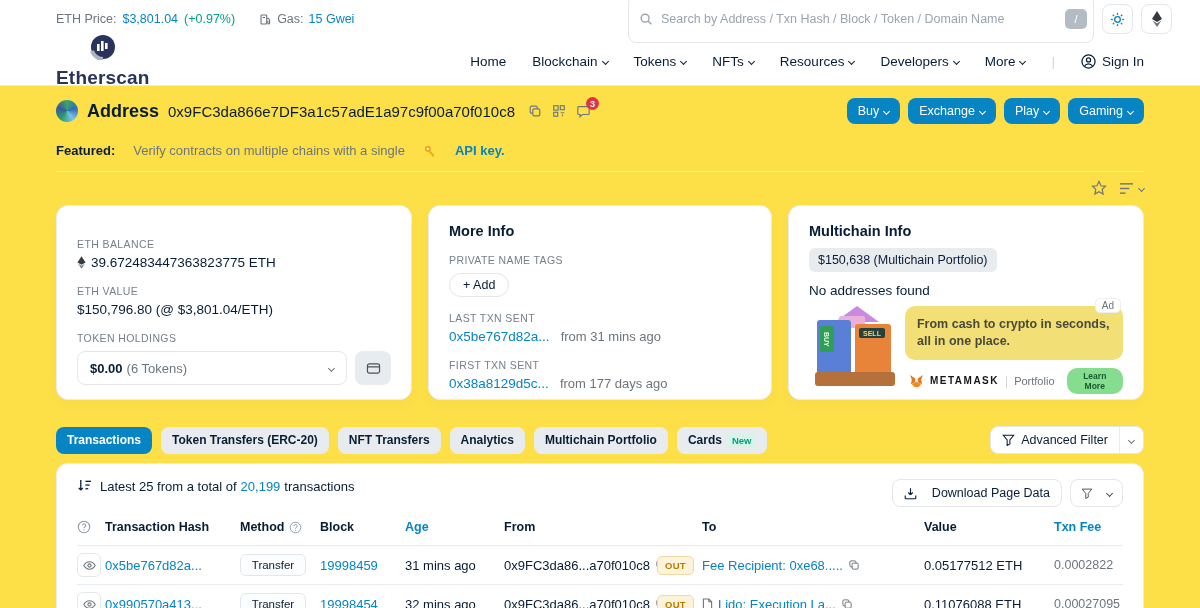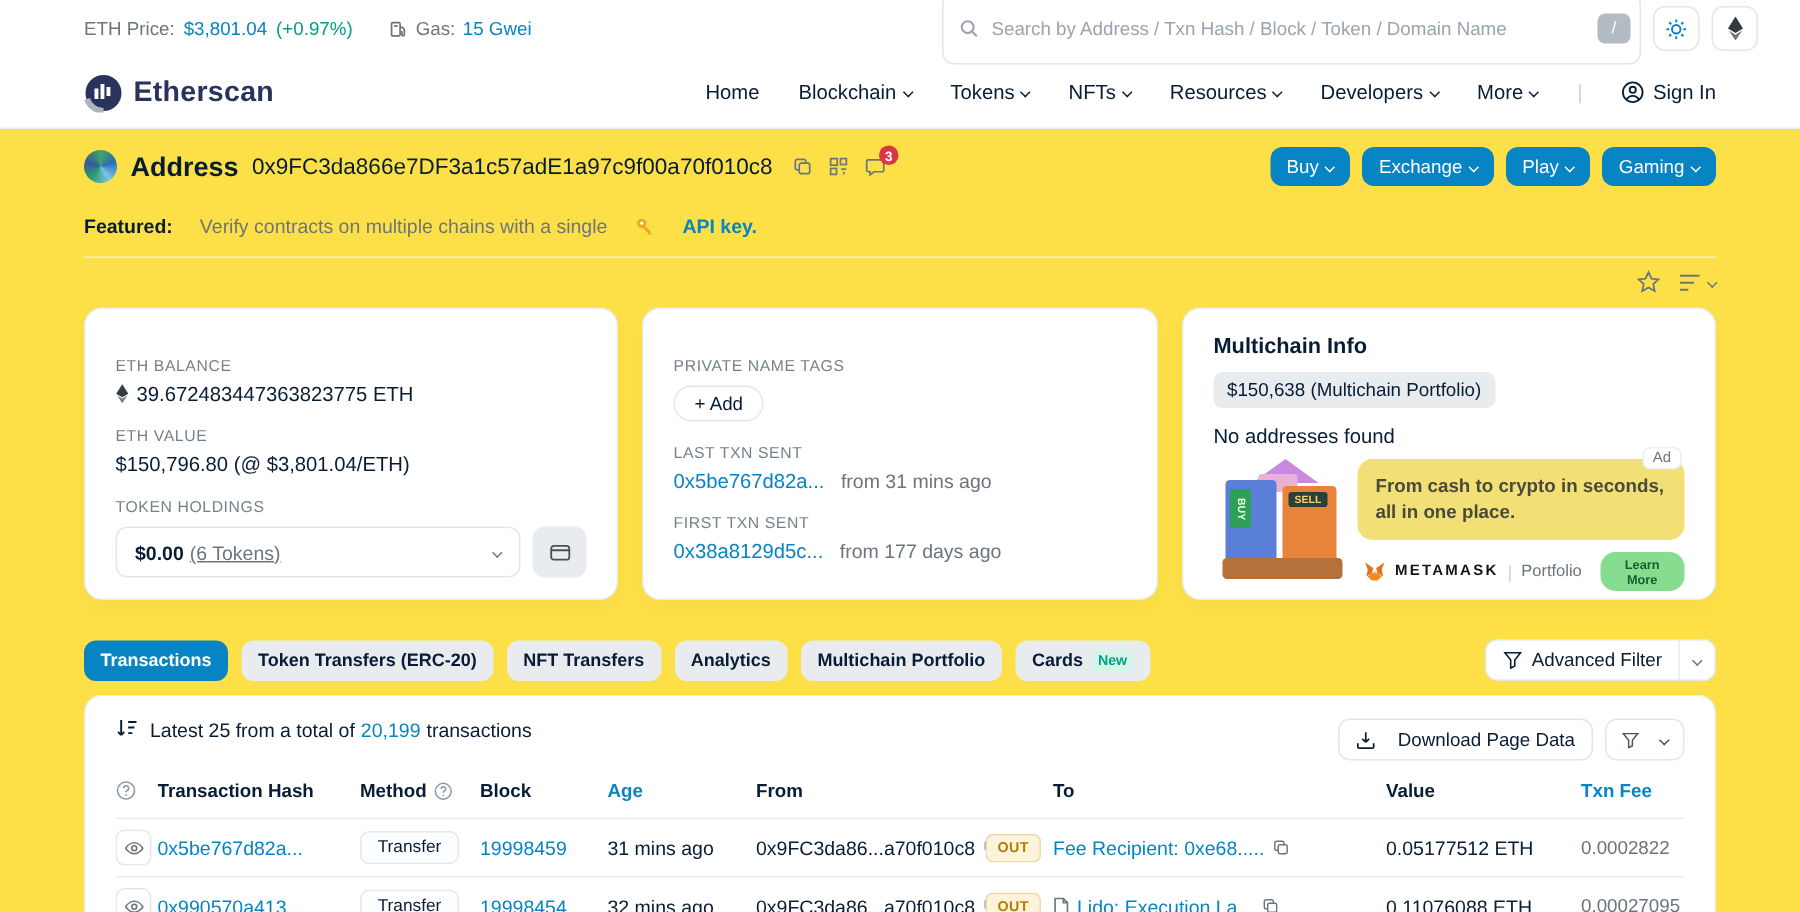--- a/index.html
+++ b/index.html
@@ -23,21 +23,21 @@
   .searchbox input { border:none; outline:none; flex:1; font-size:12.5px; color:#212529;
     font-family:inherit; background:transparent; }
   .searchbox input::placeholder { color:#9aa4af; }
   .slash-badge { background:#b3bcc5; color:#fff; font-size:11px; border-radius:5px;
     width:22px; height:20px; display:flex; align-items:center; justify-content:center; }
   .sq-btn { width:31px; height:30px; border:1px solid #e3e6ea; border-radius:8px; background:#fff;
     display:flex; align-items:center; justify-content:center; cursor:pointer; }
 
   
   .nav { height:48px; display:flex; align-items:center; padding:0 56px; border-bottom:1px solid #e9ecef; }
-  .brand { display:flex; align-items:center; gap:7px; }
+  .brand { display:flex; align-items:center; gap:7px;flex-direction:column; }
   .brand-name { font-size:19px; font-weight:700; color:#29335c; letter-spacing:.2px; }
   .nav-links { margin-left:auto; display:flex; align-items:center; gap:26px; font-size:13.5px; }
   .nav-item { color:#081d35; cursor:pointer; white-space:nowrap; }
   .nav-sep { color:#ced4da; }
   .signin { display:flex; align-items:center; gap:6px; cursor:pointer; }
 
   
   .main { background:#fde047; height:522px; padding:12px 56px 0; }
 
   .addr-row { display:flex; align-items:center; gap:9px; }
@@ -68,21 +68,21 @@
     height:195px; box-shadow:0 6px 14px rgba(0,0,0,.025); overflow:hidden; }
   .card h3 { font-size:14.5px; font-weight:700; }
   .card-1 { flex:1.04; }
   .card-2 { flex:1; }
   .card-3 { flex:1.04; position:relative; }
   .cap-label { font-size:10.5px; color:#75808a; letter-spacing:.4px; margin-top:15px; }
   .val { font-size:13.5px; margin-top:5px; display:flex; align-items:center; gap:5px; }
   .holdings-row { margin-top:7px; display:flex; gap:8px; }
   .holdings-select { flex:1; max-width:300px; height:34px; border:1px solid #e3e6ea; border-radius:8px;
     display:flex; align-items:center; padding:0 12px; font-size:13px; cursor:pointer; background:#fff; }
-  .holdings-select .count { color:#6c757d; margin-left:4px;text-decoration:underline; }
+  .holdings-select .count { color:#6c757d; margin-left:4px; }
   .holdings-select .chev { margin-left:auto; color:#6c757d; }
   .wallet-btn { width:36px; height:34px; background:#e9ecef; border:none; border-radius:8px;
     display:flex; align-items:center; justify-content:center; cursor:pointer; }
   .link { color:#0784c3; cursor:pointer; text-decoration:none; }
   .from-ago { color:#6c757d; font-size:13px; margin-left:6px; }
   .add-btn { margin-top:7px; border:1px solid #e3e6ea; background:#fff; border-radius:14px;
     font-size:12.5px; padding:4px 13px; cursor:pointer; font-family:inherit; color:#081d35; display:inline-flex; gap:4px; }
   .mc-badge { display:inline-block; margin-top:9px; background:#e9ecef; border-radius:6px;
     font-size:12.5px; padding:5px 9px; }
   .mc-empty { font-size:13.5px; margin-top:11px; }
@@ -351,20 +351,21 @@
             <svg width="15" height="13" viewBox="0 0 16 14" fill="none" stroke="#495057" stroke-width="1.3">
               <rect x="1.5" y="2" width="13" height="10" rx="2"></rect>
                 <line x1="1.5" y1="5.2" x2="14.5" y2="5.2"></line>
             </svg>
           </span>
         </button>
       </div>
     </div>
 
     <div class="card card-2">
+      <h3>More Info</h3>
       <div class="cap-label">PRIVATE NAME TAGS</div>
       <button class="add-btn">+ Add</button>
       <div class="cap-label">LAST TXN SENT</div>
       <div class="val">
         <span class="link">0x5be767d82a...</span>
         <span class="from-ago">from 31 mins ago</span>
       </div>
       <div class="cap-label">FIRST TXN SENT</div>
       <div class="val">
         <span class="link">0x38a8129d5c...</span>

